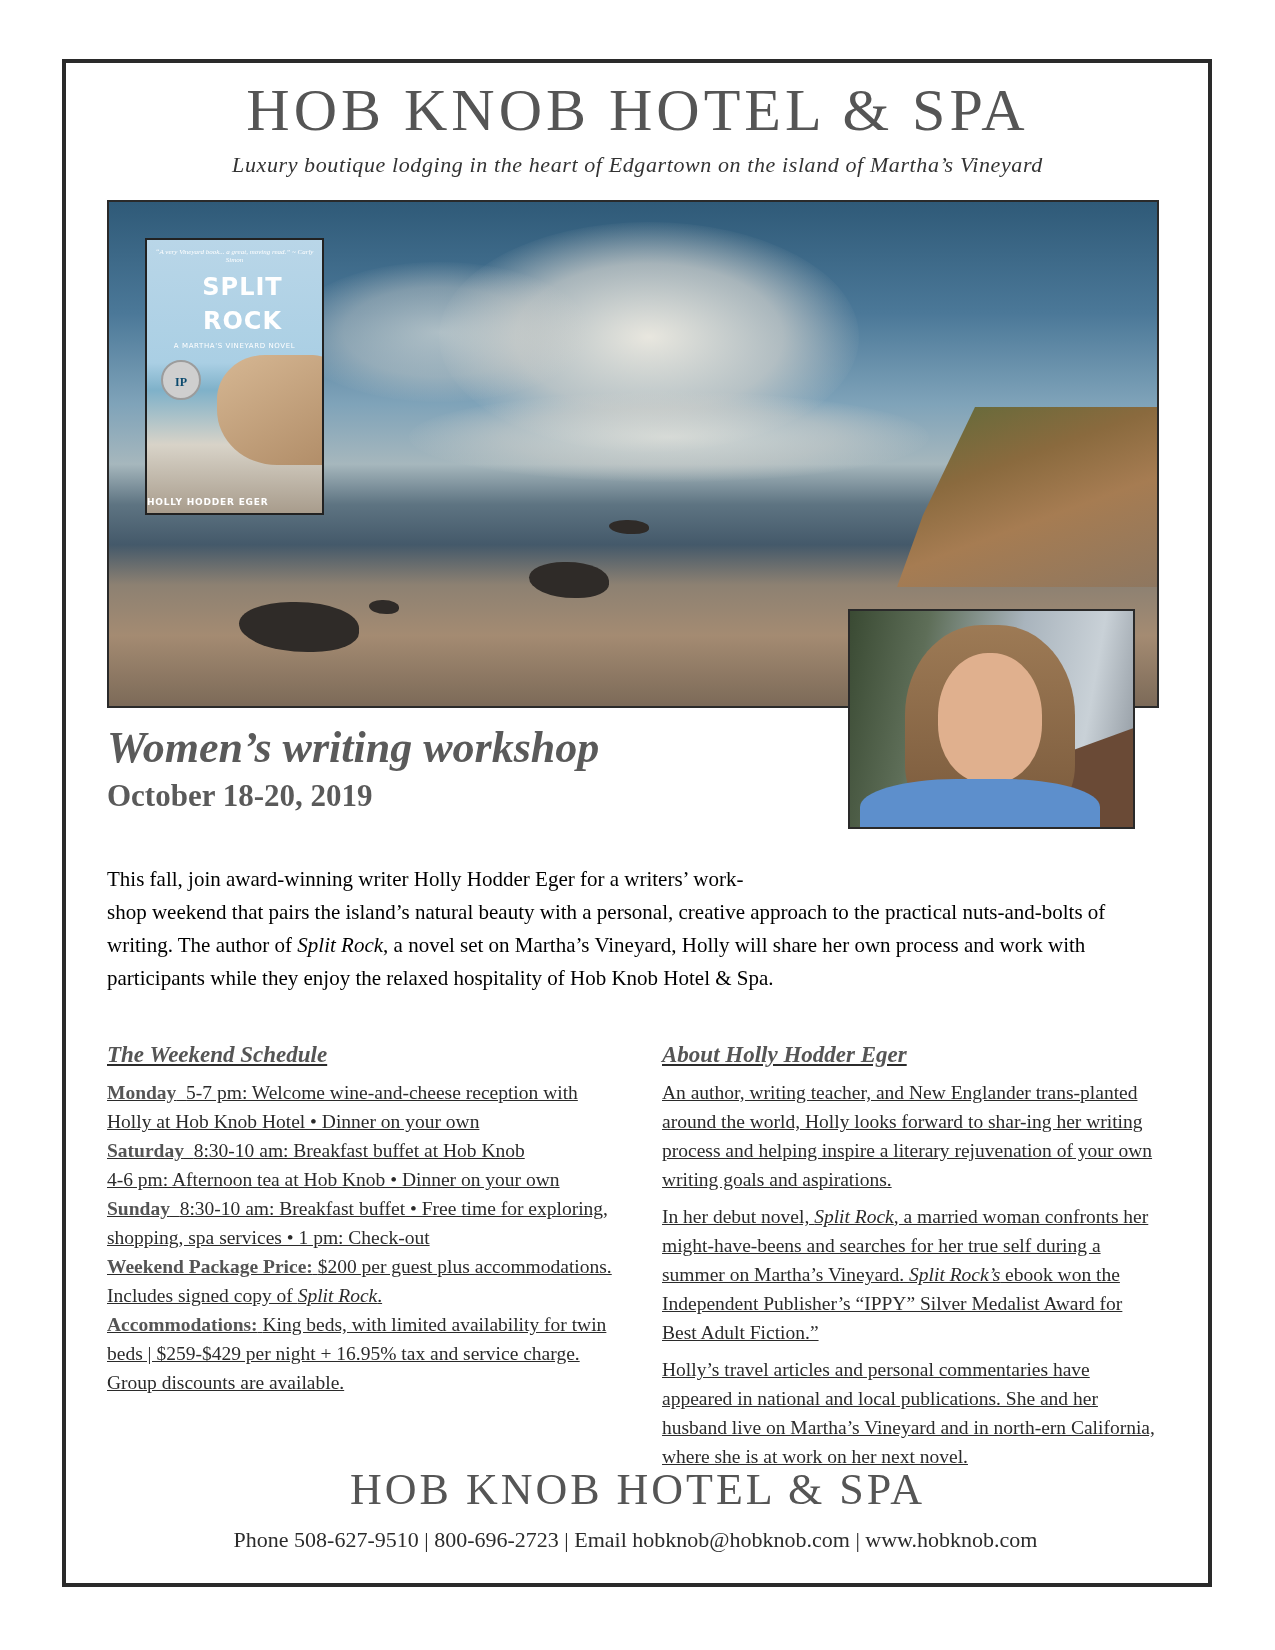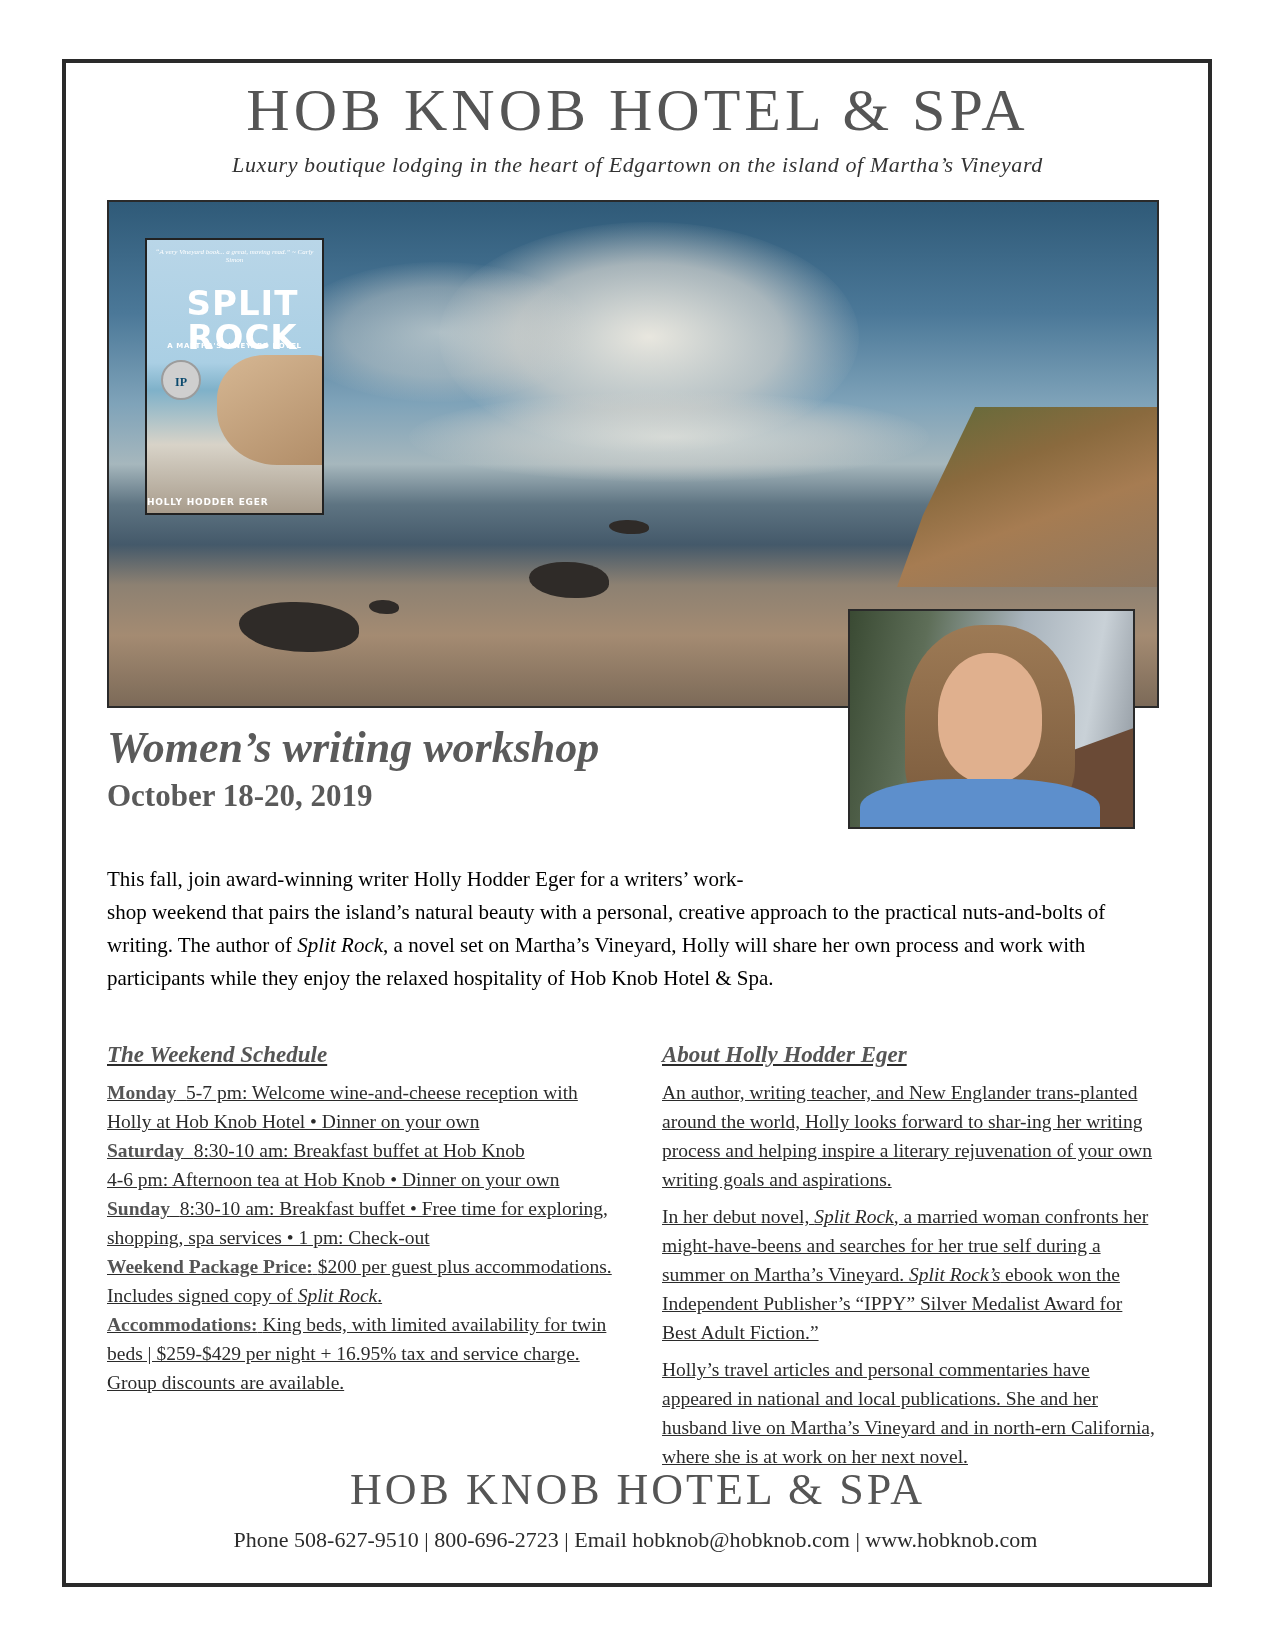--- a/index.html
+++ b/index.html
@@ -17,23 +17,23 @@
   .cloud { position: absolute; border-radius: 50%; background: radial-gradient(ellipse at center, rgba(240,236,226,0.95) 0%, rgba(210,210,205,0.7) 45%, rgba(150,165,175,0) 72%); }
   .cliff { position: absolute; right: 0; top: 205px; width: 260px; height: 180px;
            background: linear-gradient(160deg, #5d6b3a 0%, #8a6a3e 35%, #a67c52 60%, #8e7760 100%);
            clip-path: polygon(30% 0, 100% 0, 100% 100%, 0 100%, 10% 60%); }
   .rock { position: absolute; background: #2f2b28; border-radius: 45% 55% 40% 60%; }
   .book { position: absolute; left: 145px; top: 238px; width: 175px; height: 273px;
           border: 2px solid #222; overflow: hidden;
           background: linear-gradient(180deg, #b9d6e8 0%, #aacfe4 45%, #7fb1c9 55%, #d8d3c8 75%, #a89c8c 100%); }
   .book-quote { position: absolute; top: 8px; left: 8px; right: 8px; text-align: center; font-size: 7px; font-style: italic; color: #ffffff; }
   .book-title { position: absolute; top: 30px; left: 16px; right: 0; text-align: center; color: #ffffff;
-                font-family: "DejaVu Sans", sans-serif; font-weight: bold; font-size: 34px; line-height: 34px; letter-spacing: 1px; margin-top: 16px; }
+                font-family: "DejaVu Sans", sans-serif; font-weight: bold; font-size: 24px; line-height: 34px; letter-spacing: 1px; }
   .book-sub { position: absolute; top: 102px; left: 0; right: 0; text-align: center; color: #ffffff;
-              font-family: "DejaVu Sans", sans-serif; font-size: 7px; font-weight: bold; letter-spacing: 0.6px; }
+              font-family: "DejaVu Sans", sans-serif; font-size: 7px; font-weight: normal; letter-spacing: 0.6px; }
   .book-rock { position: absolute; left: 70px; top: 115px; width: 120px; height: 110px; background: linear-gradient(150deg, #d6b793, #b08c67); border-radius: 40% 20% 10% 50%; }
   .book-seal { position: absolute; left: 14px; top: 120px; width: 40px; height: 40px; border-radius: 50%;
                background: #cfcfcf; border: 2px solid #9c9c9c; text-align: center; line-height: 40px;
                font-size: 12px; font-weight: bold; color: #0c4a6e; box-sizing: border-box; }
   .book-author { position: absolute; bottom: 6px; left: 0; right: 0; text-align: left; color: #ffffff;
                  font-family: "DejaVu Sans", sans-serif; font-size: 9px; font-weight: bold; letter-spacing: 0.8px; }
   .portrait { position: absolute; left: 848px; top: 609px; width: 283px; height: 216px;
               border: 2px solid #2a2a2a; overflow: hidden;
               background: linear-gradient(100deg, #3a4a33 0%, #5e6e58 25%, #a9b4bd 55%, #c9d1d7 80%, #8a929a 100%); }
   .portrait .hair { position: absolute; left: 55px; top: 14px; width: 170px; height: 200px; border-radius: 45% 45% 30% 30%;

